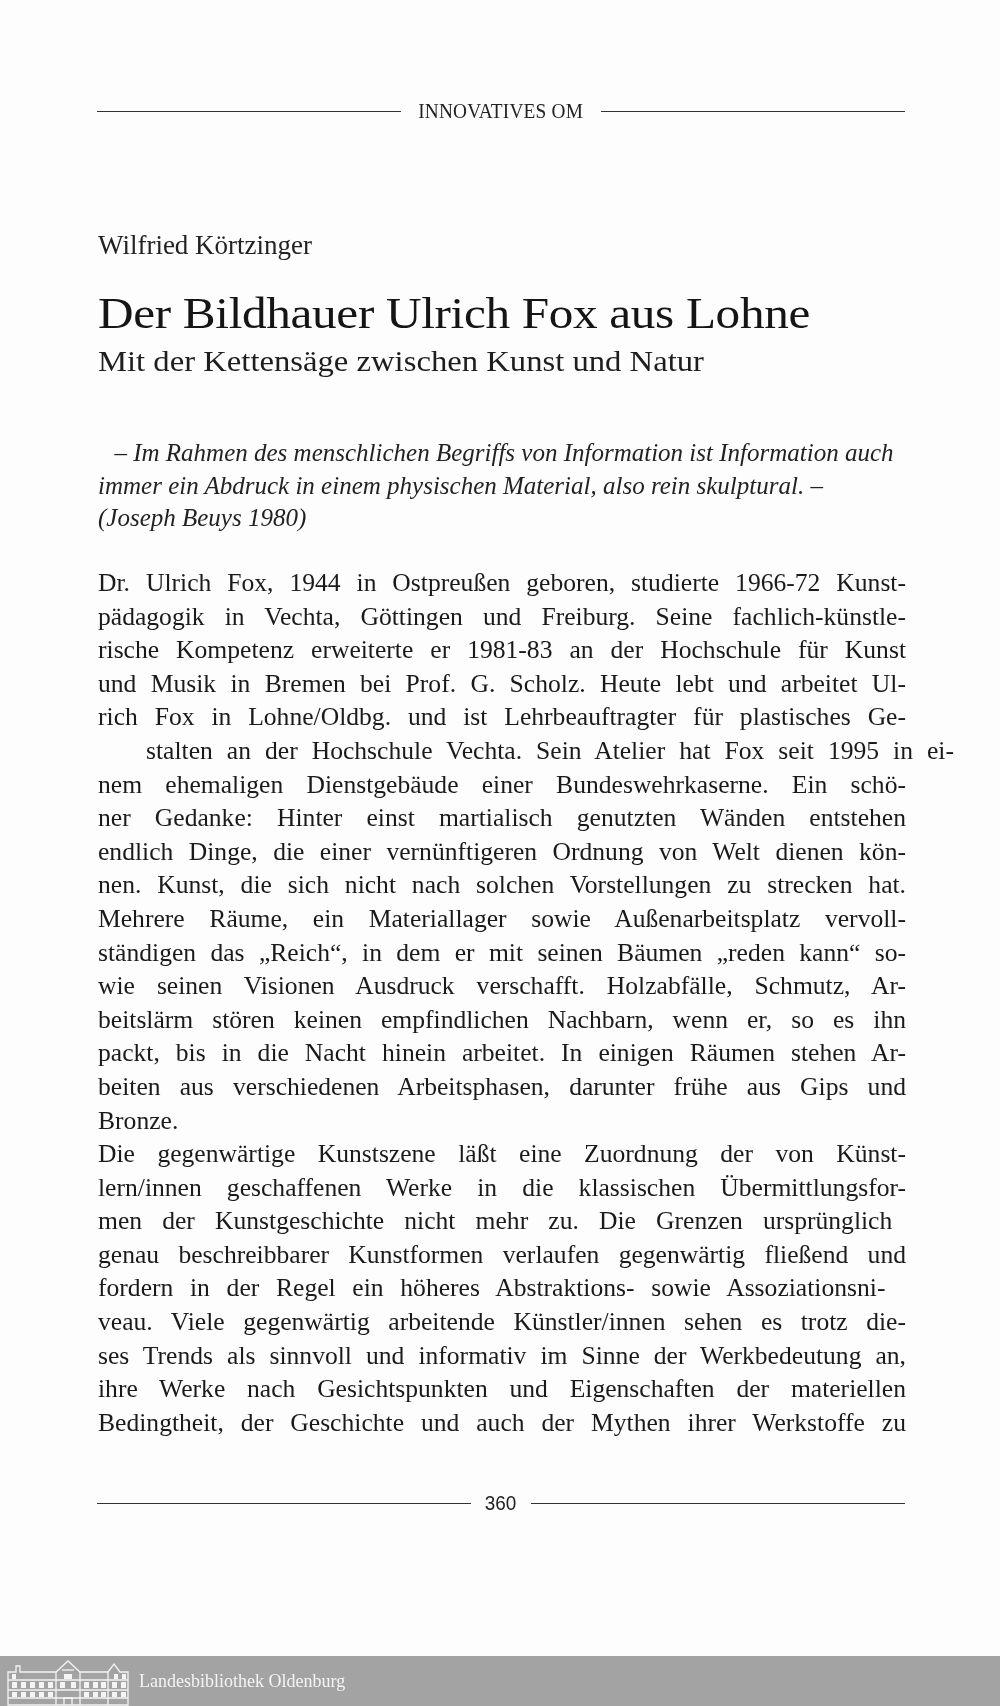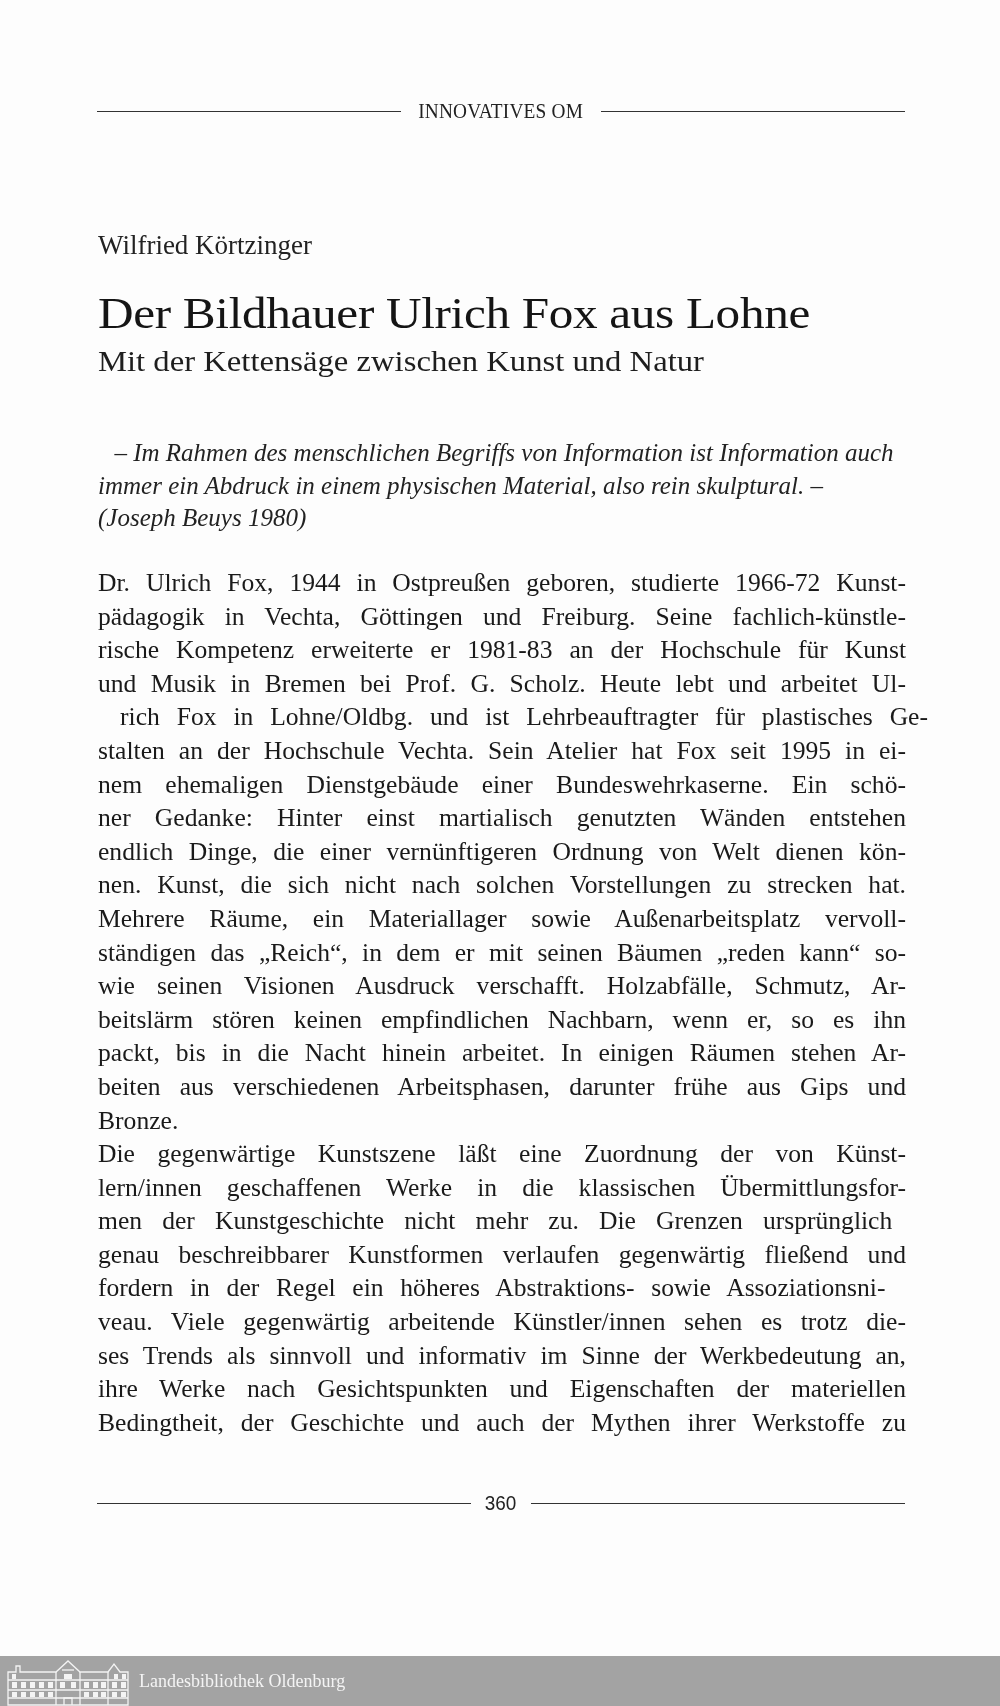--- a/index.html
+++ b/index.html
@@ -78,22 +78,22 @@
   <div style="display: block; text-align: center;">– Im Rahmen des menschlichen Begriffs von Information ist Information auch</div>
   <div style="display: block;">immer ein Abdruck in einem physischen Material, also rein skulptural. –</div>
   <div style="display: block;">(Joseph Beuys 1980)</div>
 </div>
 
 <div class="body-text" id="body-text">
     <div class="line" style="white-space: nowrap; display: block; text-align: left; text-align-last: left; word-spacing: 9.53299px;">Dr. Ulrich Fox, 1944 in Ostpreußen geboren, studierte 1966-72 Kunst-</div>
     <div class="line" style="white-space: nowrap; display: block; text-align: left; text-align-last: left; word-spacing: 13.7188px;">pädagogik in Vechta, Göttingen und Freiburg. Seine fachlich-künstle-</div>
     <div class="line" style="white-space: nowrap; display: block; text-align: left; text-align-last: left; word-spacing: 10.5764px;">rische Kompetenz erweiterte er 1981-83 an der Hochschule für Kunst</div>
     <div class="line" style="white-space: nowrap; display: block; text-align: left; text-align-last: left; word-spacing: 7.92188px;">und Musik in Bremen bei Prof. G. Scholz. Heute lebt und arbeitet Ul-</div>
-    <div class="line" style="white-space: nowrap; display: block; text-align: left; text-align-last: left; word-spacing: 10.4896px; margin-left: 22px;">rich Fox in Lohne/Oldbg. und ist Lehrbeauftragter für plastisches Ge-</div>
-    <div class="line" style="white-space: nowrap; display: block; text-align: center; text-align-last: left; word-spacing: 7.60938px;">stalten an der Hochschule Vechta. Sein Atelier hat Fox seit 1995 in ei-</div>
+    <div class="line" style="white-space: nowrap; display: block; text-align: left; text-align-last: left; word-spacing: 10.4896px;">rich Fox in Lohne/Oldbg. und ist Lehrbeauftragter für plastisches Ge-</div>
+    <div class="line" style="white-space: nowrap; display: block; text-align: center; text-align-last: left; word-spacing: 7.60938px; margin-left: 48px;">stalten an der Hochschule Vechta. Sein Atelier hat Fox seit 1995 in ei-</div>
     <div class="line" style="white-space: nowrap; display: block; text-align: left; text-align-last: left; word-spacing: 16.8099px;">nem ehemaligen Dienstgebäude einer Bundeswehrkaserne. Ein schö-</div>
     <div class="line" style="white-space: nowrap; display: block; text-align: left; text-align-last: left; word-spacing: 17.7254px;">ner Gedanke: Hinter einst martialisch genutzten Wänden entstehen</div>
     <div class="line" style="white-space: nowrap; display: block; text-align: left; text-align-last: left; word-spacing: 9.03472px;">endlich Dinge, die einer vernünftigeren Ordnung von Welt dienen kön-</div>
     <div class="line" style="white-space: nowrap; display: block; text-align: left; text-align-last: left; word-spacing: 9.4625px;">nen. Kunst, die sich nicht nach solchen Vorstellungen zu strecken hat.</div>
     <div class="line" style="white-space: nowrap; display: block; text-align: left; text-align-last: left; word-spacing: 18.2344px;">Mehrere Räume, ein Materiallager sowie Außenarbeitsplatz vervoll-</div>
     <div class="line" style="white-space: nowrap; display: block; text-align: left; text-align-last: left; word-spacing: 7.94034px;">ständigen das „Reich“, in dem er mit seinen Bäumen „reden kann“ so-</div>
     <div class="line" style="white-space: nowrap; display: block; text-align: left; text-align-last: left; word-spacing: 15.5379px;">wie seinen Visionen Ausdruck verschafft. Holzabfälle, Schmutz, Ar-</div>
     <div class="line" style="white-space: nowrap; display: block; text-align: left; text-align-last: left; word-spacing: 12.5799px;">beitslärm stören keinen empfindlichen Nachbarn, wenn er, so es ihn</div>
     <div class="line" style="white-space: nowrap; display: block; text-align: left; text-align-last: left; word-spacing: 9.60085px;">packt, bis in die Nacht hinein arbeitet. In einigen Räumen stehen Ar-</div>
     <div class="line" style="white-space: nowrap; display: block; text-align: right; text-align-last: left; word-spacing: 12.7812px;">beiten aus verschiedenen Arbeitsphasen, darunter frühe aus Gips und</div>

